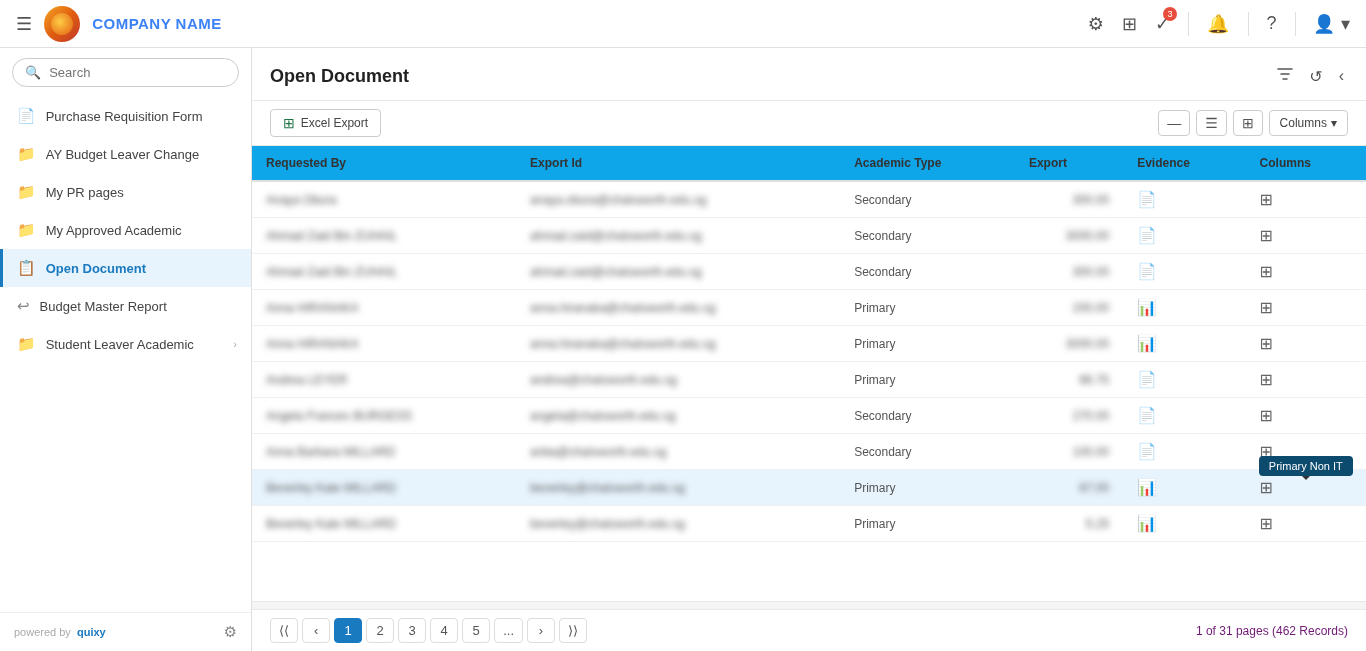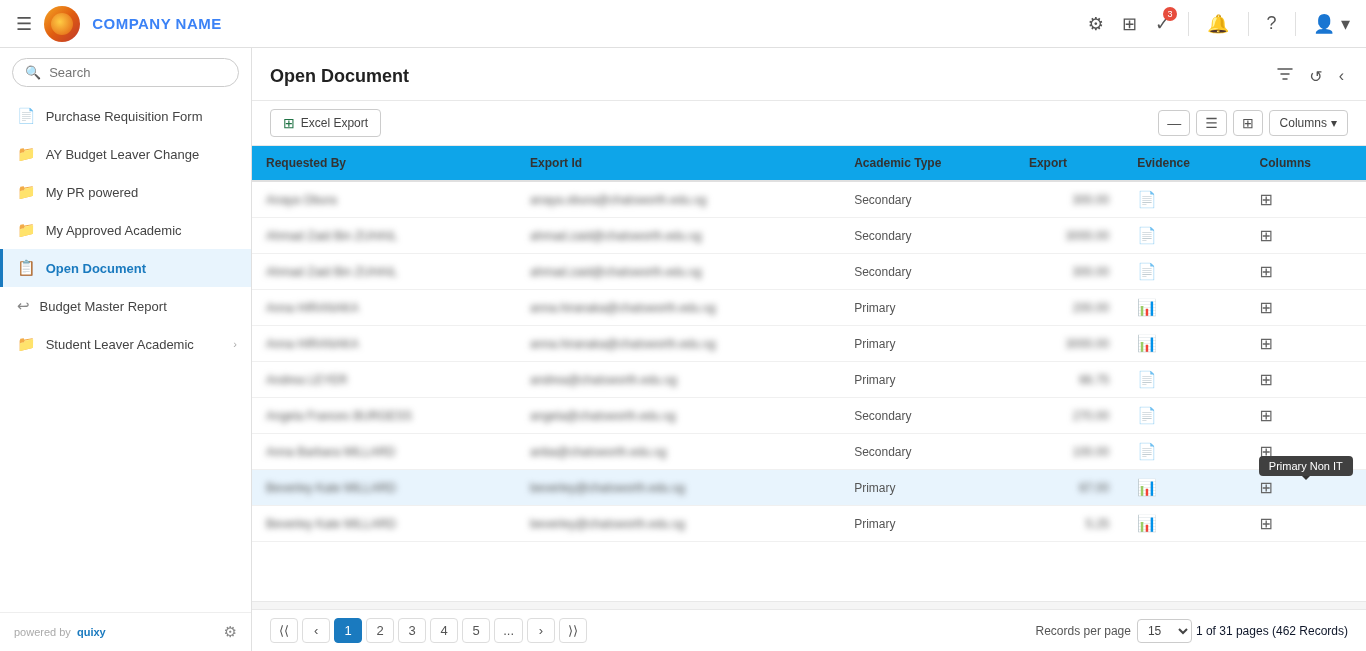--- a/index.html
+++ b/index.html
@@ -169,21 +169,21 @@
     tbody tr.highlighted { background: #e8f4fd; }
     tbody td { padding: 8px 14px; color: #555; vertical-align: middle; }
     .blurred { filter: blur(3px); user-select: none; }
     .cell-icon { font-size: 16px; color: #666; }
     .cell-doc-icon { font-size: 16px; color: #666; }
 
     
     .tooltip-container { position: relative; }
     .tooltip {
       position: absolute;
-      background: #404040;
+      background: #0c4a6e;
       color: #fff;
       padding: 4px 10px;
       border-radius: 4px;
       font-size: 11px;
       white-space: nowrap;
       bottom: 110%;
       left: 50%;
       transform: translateX(-50%);
       z-index: 100;
     }
@@ -229,21 +229,21 @@
     .records-per-page { display: flex; align-items: center; gap: 6px; color: #555; font-size: 12px; }
     .records-select {
       border: 1px solid #ccc;
       border-radius: 4px;
       padding: 3px 6px;
       font-size: 12px;
       color: #444;
       background: #fff;
       cursor: pointer;
     }
-    .pg-info { font-size: 12px; color: #0f172a; }
+    .pg-info { font-size: 12px; color: #701a75; }
   </style>
 </head>
 <body>
 
 <div class="top-nav">
   <span class="nav-hamburger">☰</span>
   <div class="nav-logo">
     <div class="nav-logo-inner"></div>
   </div>
   <span class="nav-company">COMPANY NAME</span>
@@ -275,21 +275,21 @@
     <div class="sidebar-item">
       <span class="sidebar-item-icon">📄</span>
       <span class="sidebar-item-label">Purchase Requisition Form</span>
     </div>
     <div class="sidebar-item">
       <span class="sidebar-item-icon">📁</span>
       <span class="sidebar-item-label">AY Budget Leaver Change</span>
     </div>
     <div class="sidebar-item">
       <span class="sidebar-item-icon">📁</span>
-      <span class="sidebar-item-label">My PR powered</span>
+      <span class="sidebar-item-label">My PR pages</span>
     </div>
     <div class="sidebar-item">
       <span class="sidebar-item-icon">📁</span>
       <span class="sidebar-item-label">My Approved Academic</span>
     </div>
     <div class="sidebar-item active">
       <span class="sidebar-item-icon">📋</span>
       <span class="sidebar-item-label">Open Document</span>
     </div>
     <div class="sidebar-item">
@@ -454,26 +454,17 @@
       <button class="pg-btn">‹</button>
       <button class="pg-btn active">1</button>
       <button class="pg-btn">2</button>
       <button class="pg-btn">3</button>
       <button class="pg-btn">4</button>
       <button class="pg-btn">5</button>
       <button class="pg-btn">...</button>
       <button class="pg-btn">›</button>
       <button class="pg-btn">⟩⟩</button>
       <div class="pg-spacer"></div>
-      <div class="records-per-page">
-        <span>Records per page</span>
-        <select class="records-select">
-          <option>15</option>
-          <option>25</option>
-          <option>50</option>
-          <option>100</option>
-        </select>
-      </div>
       <span class="pg-info">1 of 31 pages (462 Records)</span>
     </div>
 
   </div>
 </div>
 
 </body></html>

